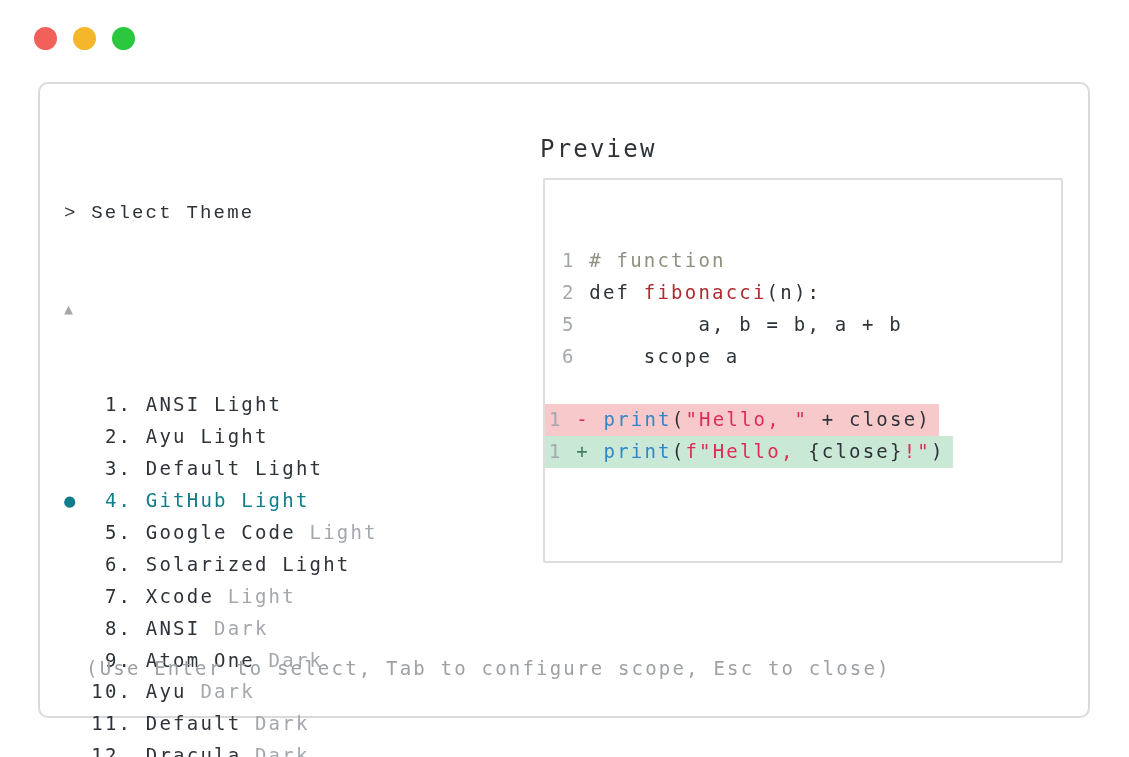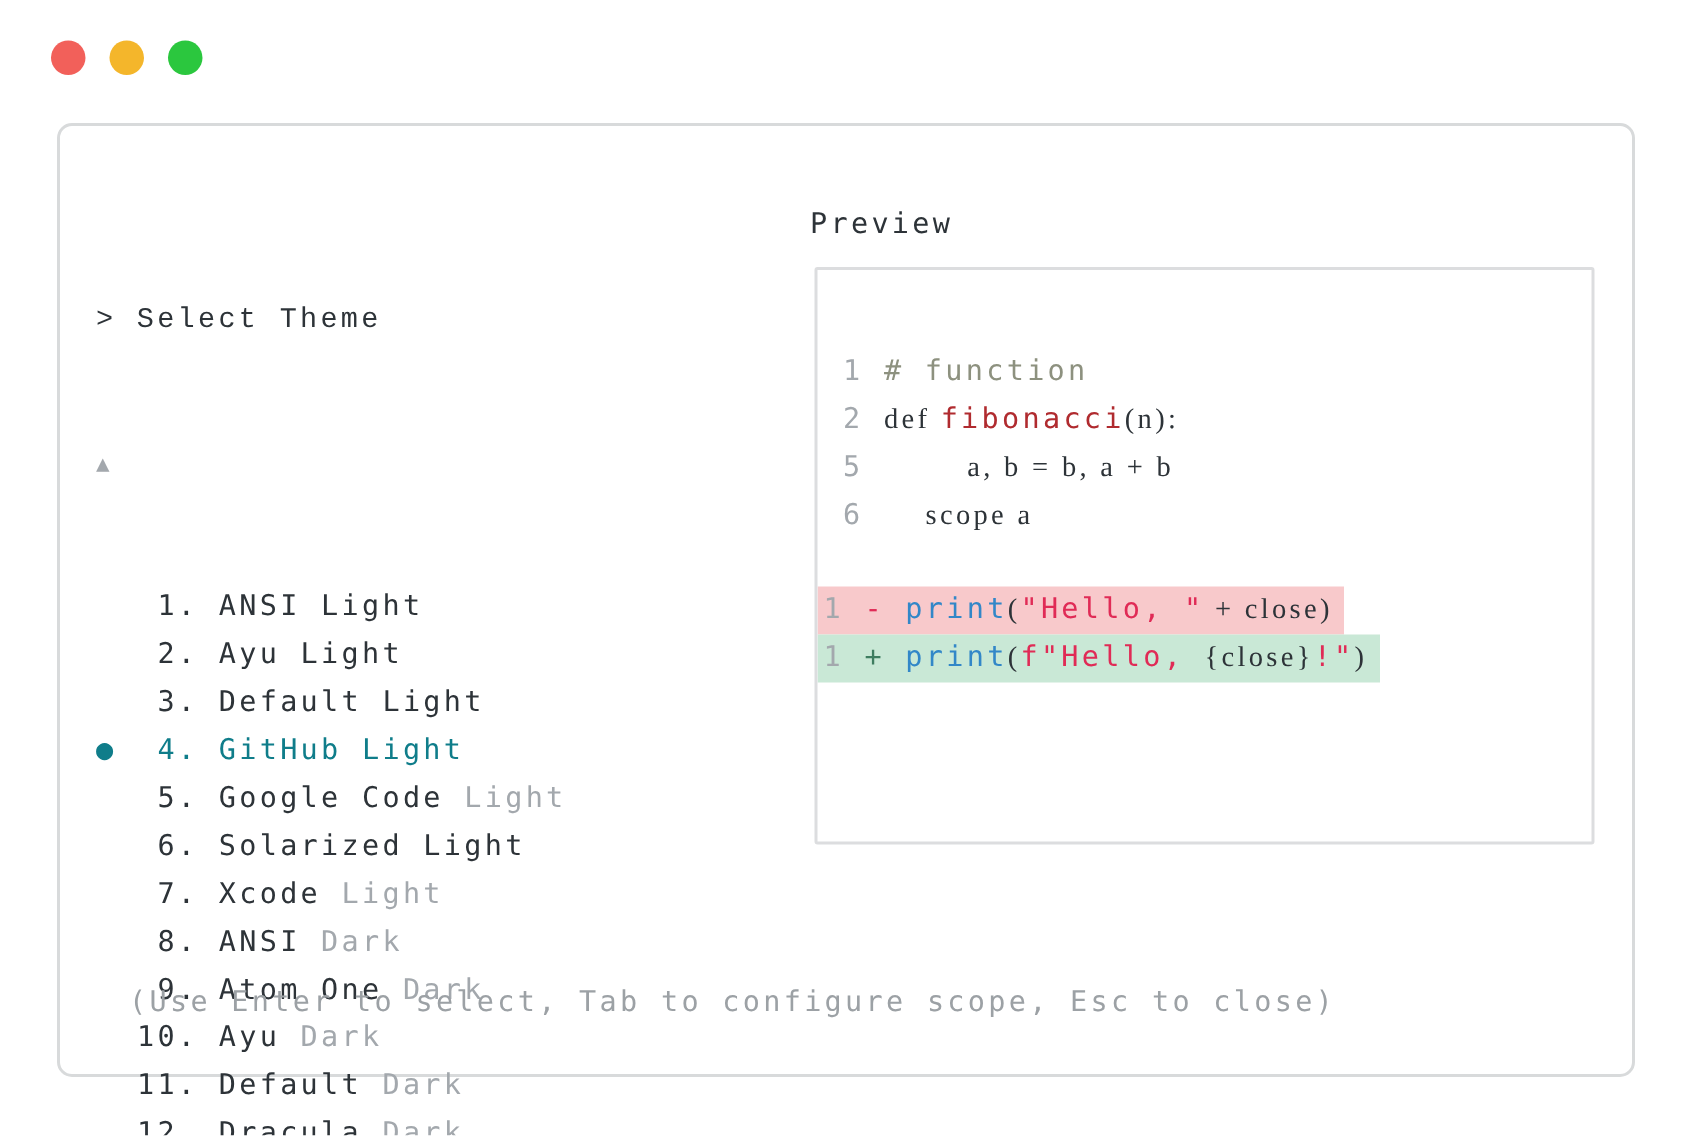--- a/index.html
+++ b/index.html
@@ -15,32 +15,32 @@
   .panel{position:absolute;left:38px;top:82px;width:1052px;height:636px;
          border:2px solid var(--panel-border,#d8dadb);border-radius:10px;background:#fff;box-sizing:border-box;}
   .left-col{position:absolute;left:24px;top:50px;font-size:19px;line-height:31.9px;
             letter-spacing:2.2px;color:var(--text,#2d3338);white-space:pre;}
   .prompt-title{color:var(--text,#2d3338);font-family:Liberation Mono, monospace;}
   .scroll-up{font-size:15px;color:var(--muted,#a3a8ad);}
   .t-row{white-space:pre;cursor:pointer;}
   .t-row .suffix.muted{color:var(--muted,#a3a8ad);}
   .t-row.selected, .t-row.selected .suffix{color:var(--accent,#0f7d8a);}
   
-  .preview-title{position:absolute;left:500px;top:50px;font-size:19px;line-height:31.9px;
+  .preview-title{position:absolute;left:500px;top:50px;font-size:24px;line-height:31.9px;
                  letter-spacing:2.2px;color:var(--text,#2d3338);}
   .preview-box{position:absolute;left:503px;top:94px;width:520px;height:385px;box-sizing:border-box;
                border:2px solid var(--preview-border,#dcdddf);border-radius:2px;background:#fff;overflow:hidden;}
-  .code{padding-top:52px;font-size:19px;line-height:31.9px;letter-spacing:2.2px;color:var(--text,#2d3338);}
+  .code{padding-top:52px;font-size:19px;line-height:31.9px;letter-spacing:2.2px;color:var(--text,#2d3338);margin-top:13px;}
   .c-line{white-space:pre;padding-left:17px;height:31.9px;}
   .c-line.diff{padding-left:0;}
   .c-bg{display:inline-block;padding:0 8px 0 4px;}
   .bg-removed{background:var(--diff-removed-bg,#f8c9cb);}
   .bg-added{background:var(--diff-added-bg,#c9e8d6);}
   .lineno{color:var(--muted,#a3a8ad);}
-  .tok-plain{color:var(--text,#2d3338);font-family:Liberation Serif, serif;}
+  .tok-plain{color:var(--text,#2d3338);}
   .tok-comment{color:var(--comment,#8d917f);}
   .tok-defname{color:var(--defname,#b02b2f);}
   .tok-number{color:var(--number,#11808d);}
   .tok-builtin{color:var(--builtin,#3287c8);}
   .tok-string{color:var(--string,#e02b56);}
   .tok-minus{color:var(--string,#e02b56);}
   .tok-plus{color:var(--plus,#3e7d60);}
   
   .hint{position:absolute;left:22px;top:569px;font-size:19px;line-height:31.9px;
         letter-spacing:2.2px;color:var(--hint,#9ca1a5);white-space:pre;margin-left:24px;}

